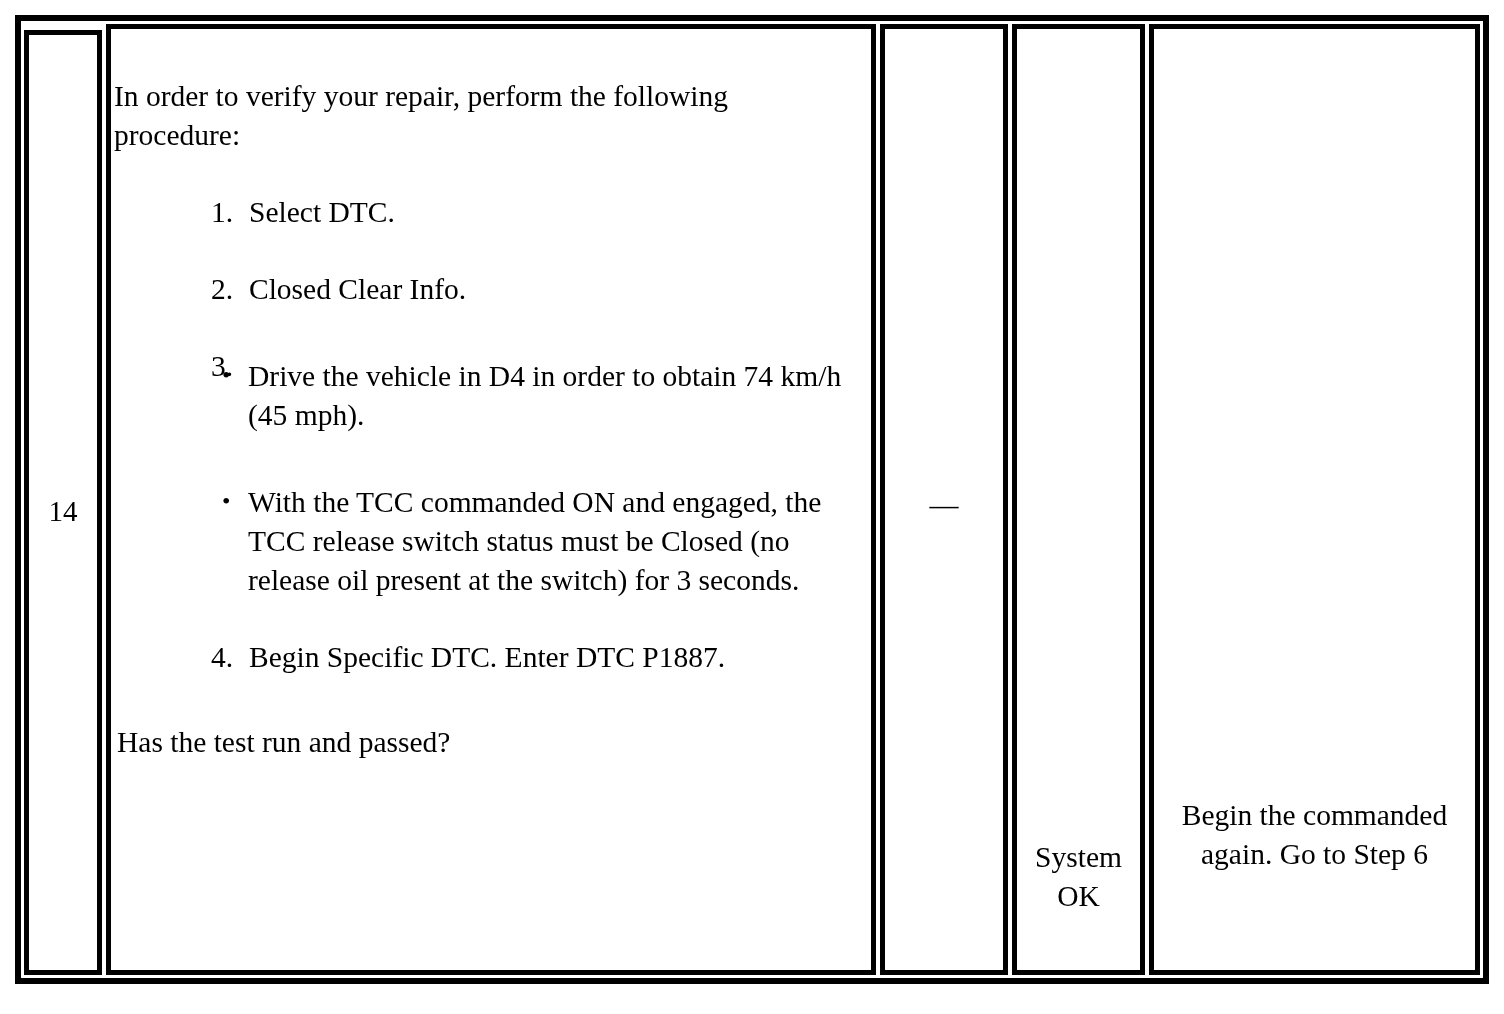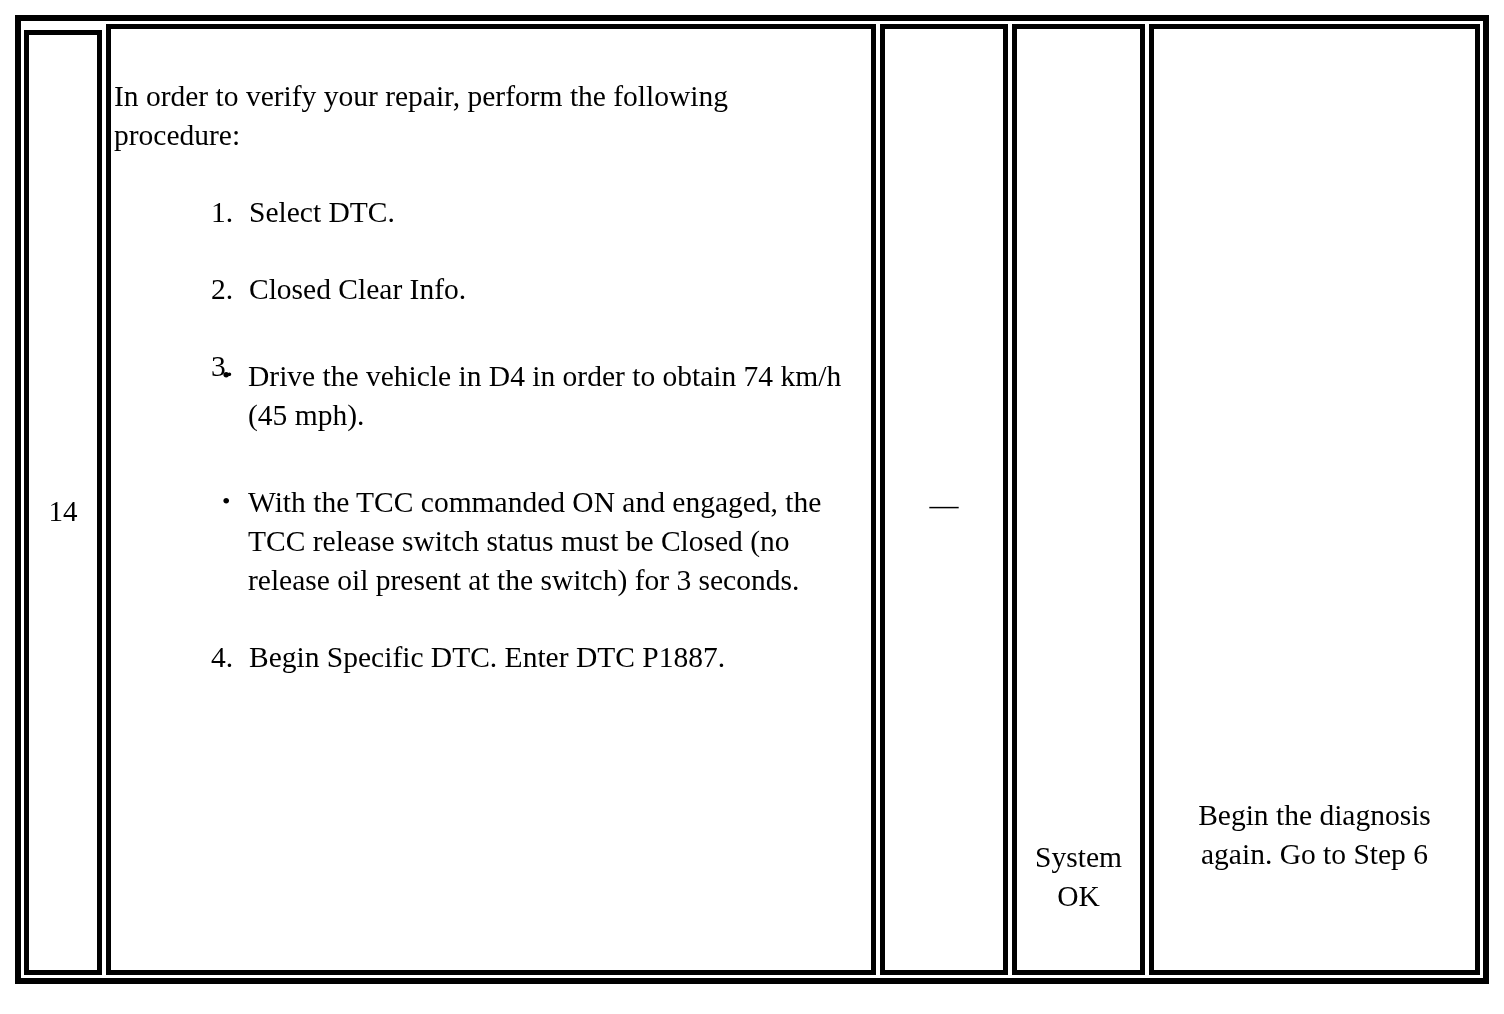--- a/index.html
+++ b/index.html
@@ -180,35 +180,36 @@
           </li>
         </ul>
 
         <ol class="numbered-list">
           <li>
             <span class="num">4.</span>
             <span>Begin Specific DTC. Enter DTC P1887.</span>
           </li>
         </ol>
 
+        <p class="closing-question">Has the test run and passed?</p>
       </div>
     </div>
 
     <div class="cell col-value">
       <div class="dash-holder">—</div>
     </div>
 
     <div class="cell col-yes">
       <div class="bottom-text result">
         <span class="nowrap-line">System</span>
         <span class="nowrap-line">OK</span>
       </div>
     </div>
 
     <div class="cell col-no">
       <div class="bottom-text wide">
-        <span class="nowrap-line">Begin the diagnosis</span>
+        <span class="nowrap-line">Begin the commanded</span>
         <span class="nowrap-line">again. Go to Step 6</span>
       </div>
     </div>
 
   </div>
 </div>
 
 </body></html>

